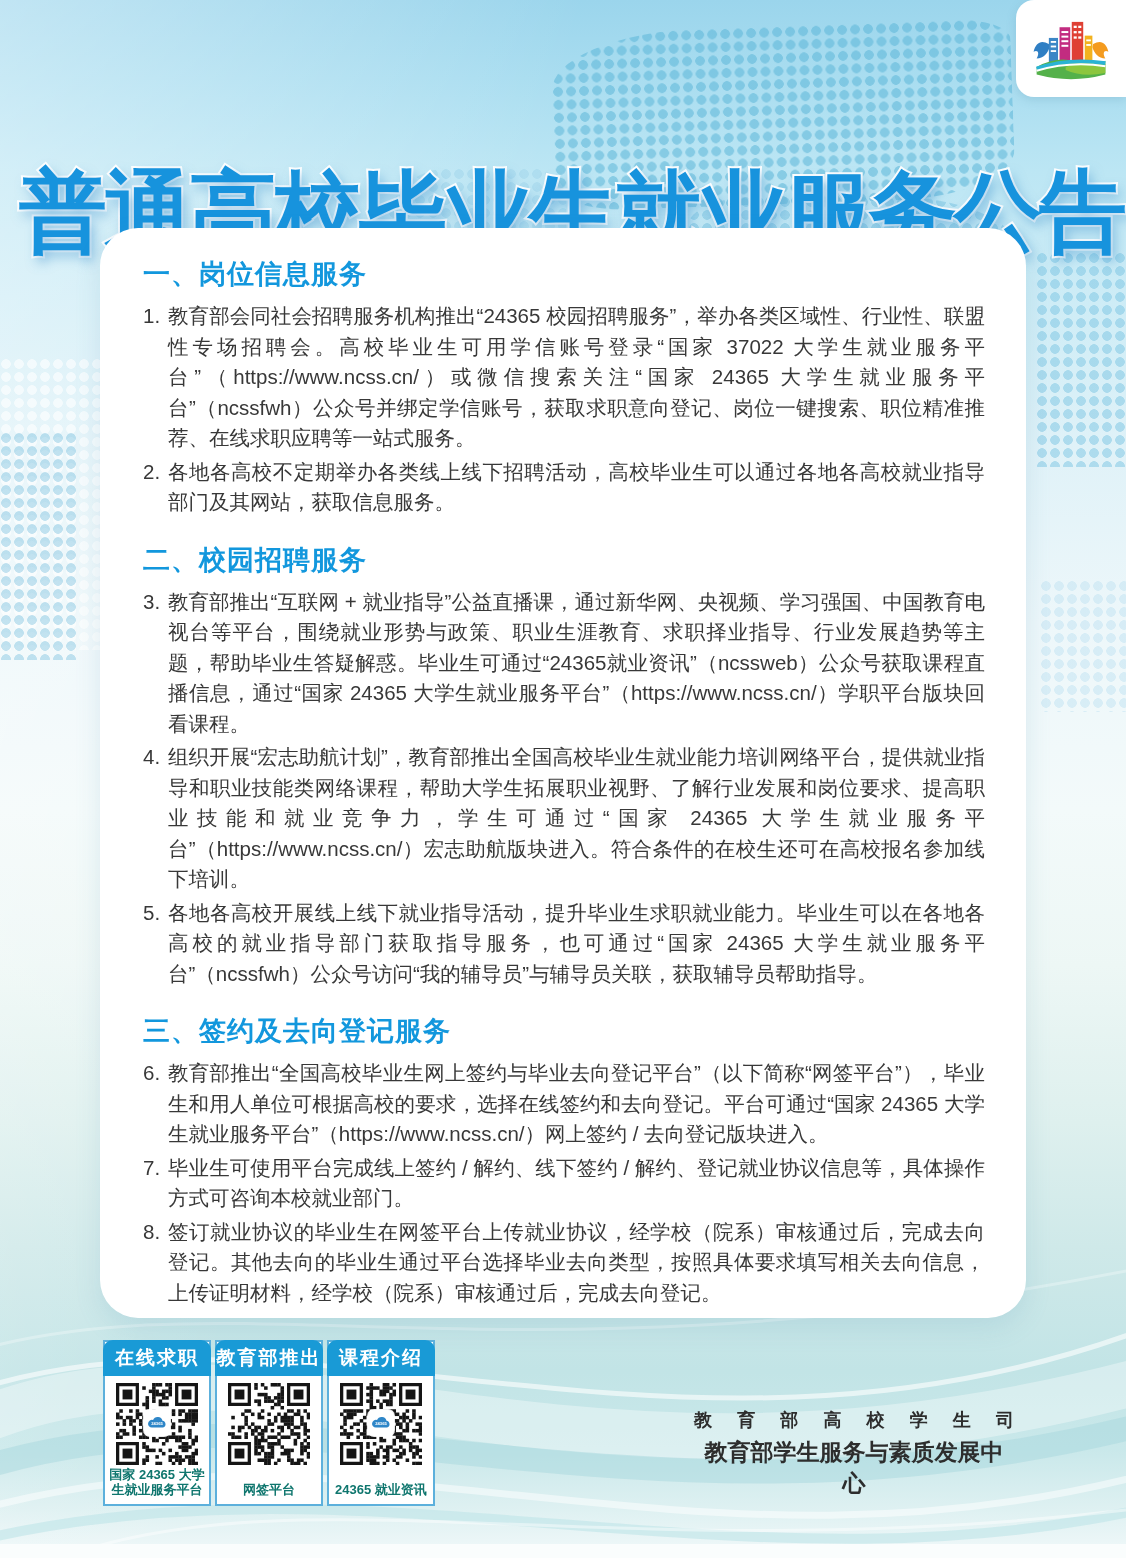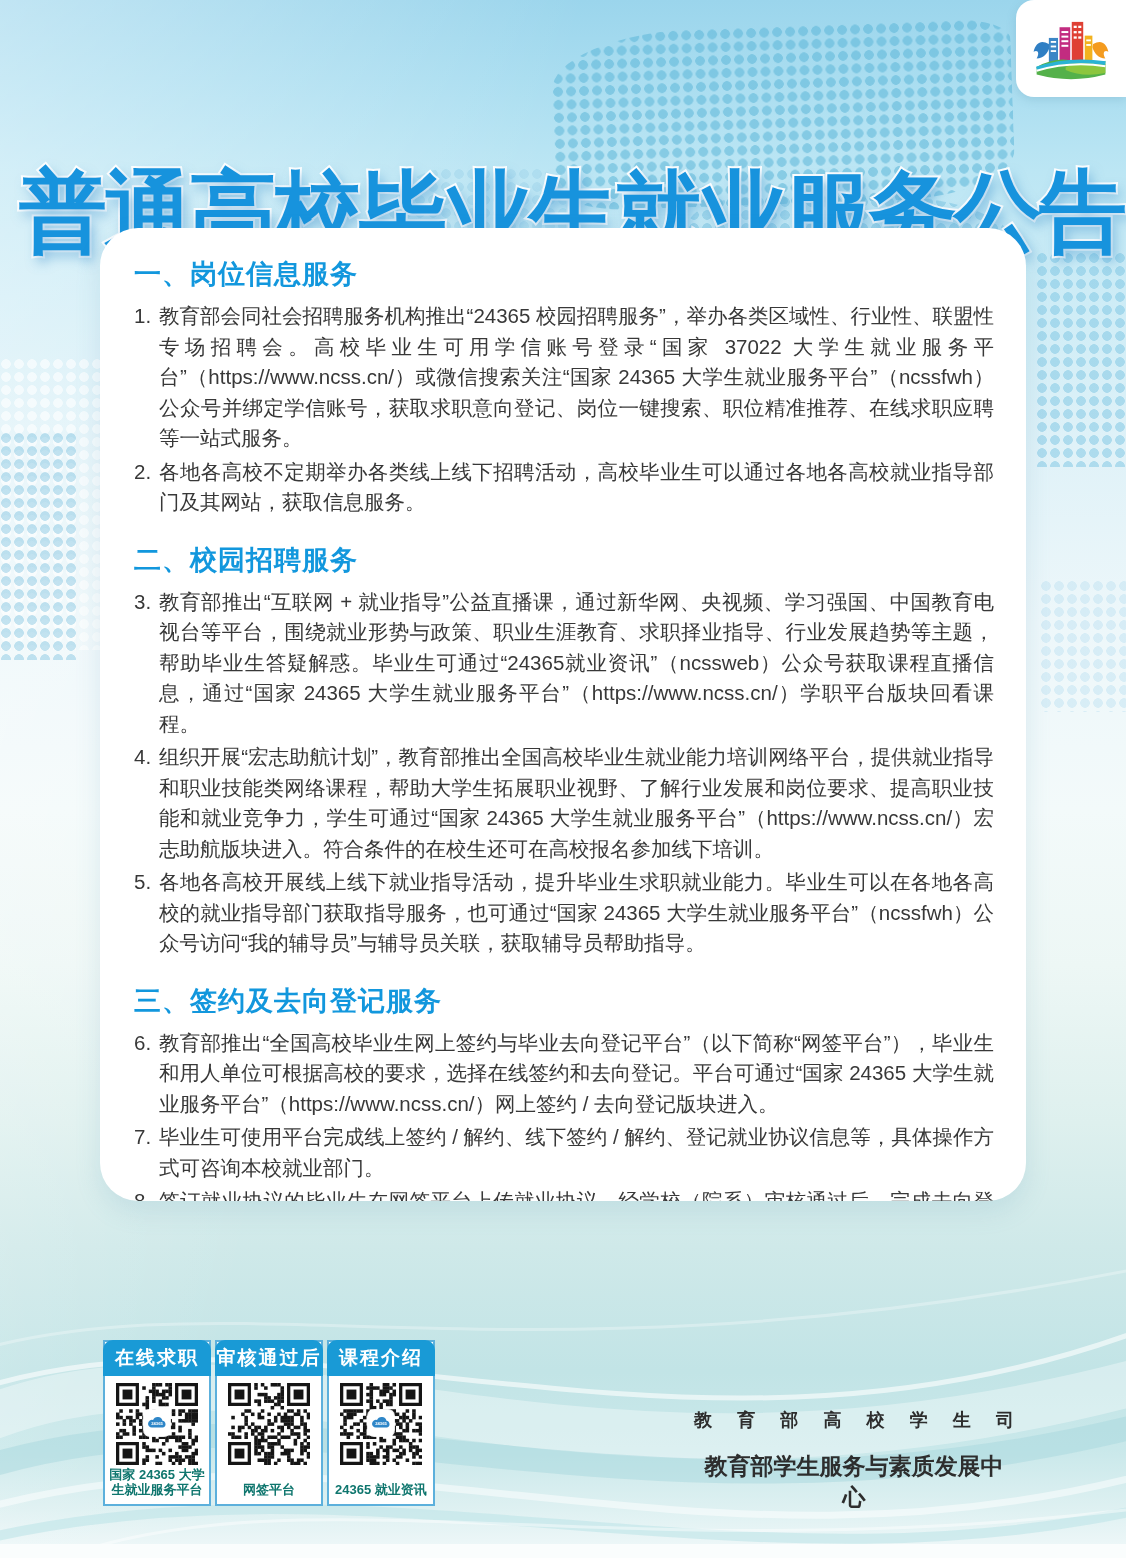--- a/index.html
+++ b/index.html
@@ -25,22 +25,22 @@
   
   .title{position:absolute;top:94px;left:0;right:0;text-align:center;
     font-size:88px;font-weight:bold;letter-spacing:-3px;color:#1793dd;
     -webkit-text-stroke:4px #ffffff;paint-order:stroke fill;
     text-shadow:4px 6px 12px rgba(70,150,205,.55), 0 0 2px #ffffff;padding-left:17px;}
   
   .logo-badge{position:absolute;top:0;right:0;width:110px;height:97px;background:#fff;
     border-radius:18px 0 0 18px;box-shadow:0 3px 10px rgba(90,150,180,.25);
     display:flex;align-items:center;justify-content:center;}
   
-  .card{position:absolute;left:100px;top:228px;width:926px;height:973px;background:#ffffff;
-    border-radius:38px;box-sizing:border-box;padding:28px 32px;overflow:hidden;
+  .card{position:absolute;left:100px;top:228px;width:926px;height:1090px;background:#ffffff;
+    border-radius:38px;box-sizing:border-box;padding:28px 41px;overflow:hidden;
     box-shadow:0 10px 26px rgba(90,150,180,.16);}
   h2.sec{color:#1297dd;font-size:27px;font-weight:bold;margin:24px 0 9px 2px;letter-spacing:1px;}
   h2.sec.first{margin-top:0;}
   ol.items{list-style:none;margin:0;padding:0;}
   .item{position:relative;padding-left:27px;text-align:justify;font-size:20.5px;line-height:30.5px;
     color:#383838;margin-bottom:3px;}
   .item .num{position:absolute;left:2px;top:0;}
   
   .qr-card{position:absolute;top:1340px;width:108px;height:166px;background:#fff;
     border:2px solid #5cb0dc;border-radius:0;box-sizing:border-box;
@@ -52,21 +52,21 @@
   .qr-box{width:82px;height:82px;margin-top:7px;position:relative;}
   .qr-box svg{display:block;}
   .qr-logo{position:absolute;left:50%;top:50%;width:26px;height:26px;transform:translate(-50%,-50%);
     background:#fff;border-radius:6px;display:flex;align-items:center;justify-content:center;
     box-shadow:0 0 0 1px rgba(255,255,255,.9);}
   .qr-caption{margin-top:auto;margin-bottom:7px;font-size:13px;line-height:15px;font-weight:bold;
     color:#0f766e;text-align:center;padding:0 3px;}
   
   .org{position:absolute;left:694px;top:1408px;width:320px;color:#2d2d2d;}
   .org1{font-size:18px;font-weight:bold;text-align:justify;text-align-last:justify;}
-  .org2{font-size:23px;font-weight:bold;margin-top:19px;text-align:center;letter-spacing:0;}
+  .org2{font-size:23px;font-weight:bold;margin-top:5px;text-align:center;letter-spacing:0;}
   .bottom-strip{position:absolute;left:0;top:1544px;width:1126px;height:14px;background:#fafdfd;}
   .waves{position:absolute;left:0;top:1140px;pointer-events:none;}
 </style>
 </head>
 <body>
 
 <div class="page">
   <div class="sheen"></div>
 
   <div class="dots d1"></div>
@@ -332,21 +332,21 @@
     <div class="qr-logo">
       <svg width="22" height="22" viewBox="0 0 24 24">
         <path d="M6.5 17 a4.2 4.2 0 1 1 1.2-8.2 A5.4 5.4 0 0 1 18 9.6 a3.8 3.8 0 0 1 .6 7.4 Z" fill="#2e86c8"></path>
         <text x="12" y="14.2" text-anchor="middle" font-size="4.6" font-weight="bold" fill="#ffffff">24365</text>
       </svg>
     </div>
     <div class="qr-caption">国家 24365 大学生就业服务平台</div>
   </div>
 
   <div class="qr-card qr-2">
-    <div class="qr-head">审核通过后</div>
+    <div class="qr-head">教育部推出</div>
     <div class="qr-box">
         <svg viewBox="0 0 25 25" width="82" height="82" fill="#151515">
           <path fill-rule="evenodd" d="M0 0h7v7h-7zM1 1h5v5h-5z"></path>
           <rect x="2" y="2" width="3" height="3"></rect>
           <path fill-rule="evenodd" d="M18 0h7v7h-7zM19 1h5v5h-5z"></path>
           <rect x="20" y="2" width="3" height="3"></rect>
           <path fill-rule="evenodd" d="M0 18h7v7h-7zM1 19h5v5h-5z"></path>
           <rect x="2" y="20" width="3" height="3"></rect>
           <rect x="8" y="0" width="1.08" height="1.08"></rect>
           <rect x="10" y="0" width="1.08" height="1.08"></rect>

